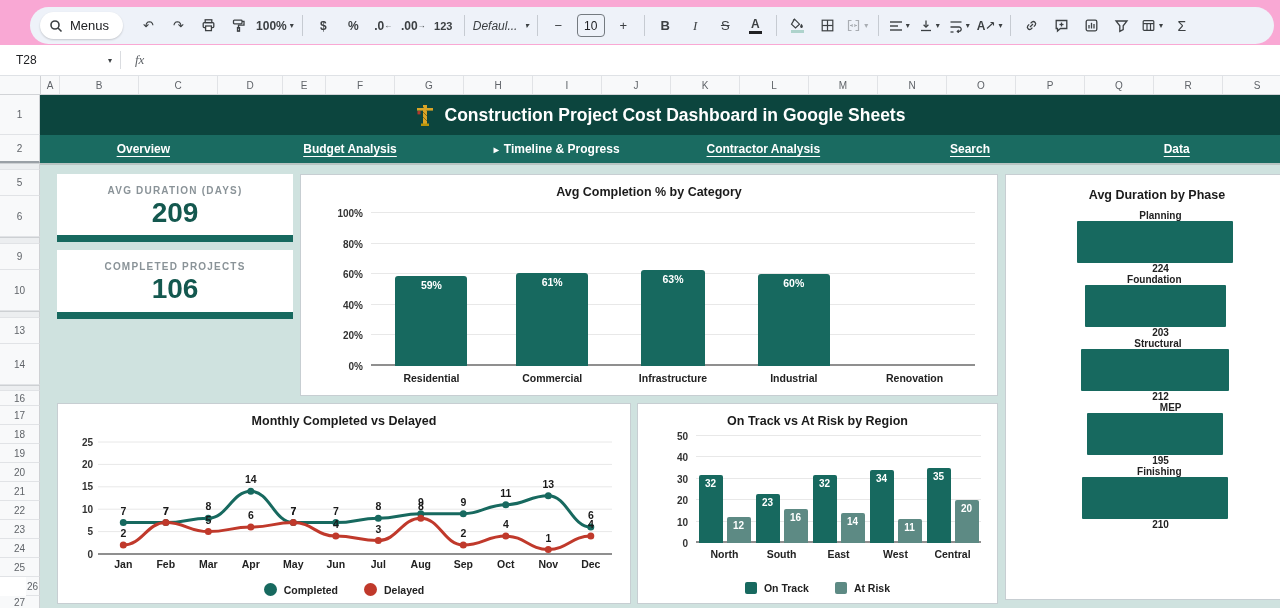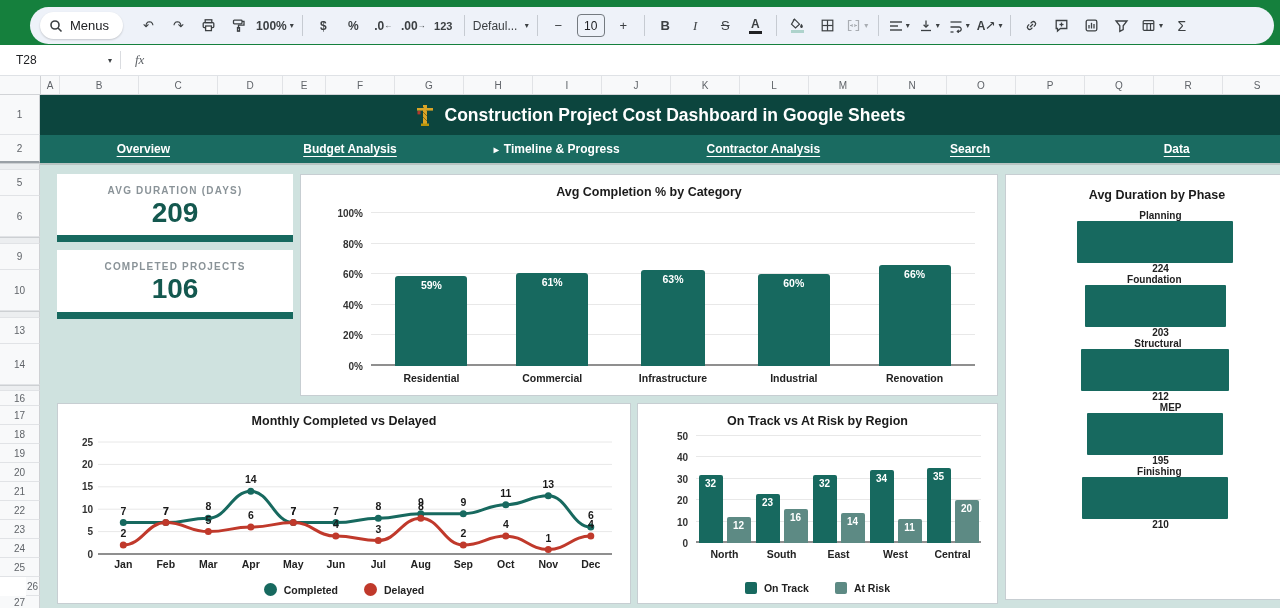--- a/index.html
+++ b/index.html
@@ -1,32 +1,32 @@
 <!DOCTYPE html>
 <html><head>
 <meta charset="utf-8">
 <style>
   html,body{margin:0;padding:0;}
   body{width:1280px;height:608px;overflow:hidden;background:#fff;
        font-family:"Liberation Sans",sans-serif;color:#202124;}
   
-  .topbar{height:45px;position:relative;background:#15803d;}
+  .topbar{height:45px;position:relative;background:#f9a8d4;}
   .toolbar-pill{position:absolute;left:30px;right:6px;top:7px;height:37px;background:#eef2f9;
     border-radius:19px;display:flex;align-items:center;padding:0 10px;gap:1px;}
   .menus-pill{background:#fff;border-radius:14px;height:27px;display:flex;align-items:center;
     padding:0 14px 0 9px;gap:7px;box-shadow:0 1px 2px rgba(0,0,0,.18);margin-right:10px;
     font-size:13px;color:#202124;}
   .tb-btn{height:26px;min-width:25px;display:flex;align-items:center;justify-content:center;
     border-radius:4px;color:#3c4043;font-size:13px;cursor:default;padding:0 2px;}
   .tb-btn svg{display:block;}
   .sep{width:1px;height:21px;background:#c6cbd2;margin:0 5px;}
   .caret{font-size:8px;color:#3c4043;margin-left:3px;}
   .fmt{font-size:12px;font-weight:600;color:#3c4043;}
   .tiny-arrow{font-size:8px;vertical-align:sub;}
-  .font-sel{font-size:12px;color:#3c4043;min-width:56px;justify-content:space-between;}
+  .font-sel{font-size:12px;color:#3c4043;min-width:56px;justify-content:space-between;font-style:italic;}
   .size-box{width:26px;height:21px;border:1px solid #747a80;border-radius:4px;display:flex;
     align-items:center;justify-content:center;font-size:12px;color:#202124;margin:0 3px;}
   .b-bold{font-weight:700;}
   .b-italic{font-style:italic;font-family:"Liberation Serif",serif;}
   .b-strike{text-decoration:line-through;}
   .stacked{display:flex;flex-direction:column;align-items:center;line-height:1;}
   .color-bar{width:13px;height:3px;margin-top:1px;}
   .grayed{opacity:.38;}
   
   .formula-bar{height:30px;border-bottom:1px solid #dfe2e6;display:flex;align-items:center;background:#fff;}
@@ -360,23 +360,20 @@
         </div>
         <div class="xlabel" style="left: 30%; top: calc(100% + 6px);">Commercial</div>
         <div class="vbar" style="left: 50%; transform: translateX(-50%); width: 64px; height: 63%; background: rgb(23, 105, 95);">
           <div class="blabel">63%</div>
         </div>
         <div class="xlabel" style="left: 50%; top: calc(100% + 6px);">Infrastructure</div>
         <div class="vbar" style="left: 70%; transform: translateX(-50%); width: 72px; height: 60%; background: rgb(23, 105, 95);">
           <div class="blabel">60%</div>
         </div>
         <div class="xlabel" style="left: 70%; top: calc(100% + 6px);">Industrial</div>
-        <div class="vbar" style="left: 90%; transform: translateX(-50%); width: 72px; height: 66%; background: rgb(23, 105, 95);">
-          <div class="blabel">66%</div>
-        </div>
         <div class="xlabel" style="left: 90%; top: calc(100% + 6px);">Renovation</div>
       </div>
     </div>
   <div class="card chart-card" id="chart-duration" style="left:1005px;top:79px;width:304px;height:426px;">
       <div class="ctitle" style="margin-top: 13px; margin-bottom: 8px;">Avg Duration by Phase</div>
       <div class="hrow">
         <div class="hl">Planning</div>
         <div class="hb" style="width: 156px; background: rgb(23, 105, 95);"></div>
         <div class="hv">224</div>
       </div>

